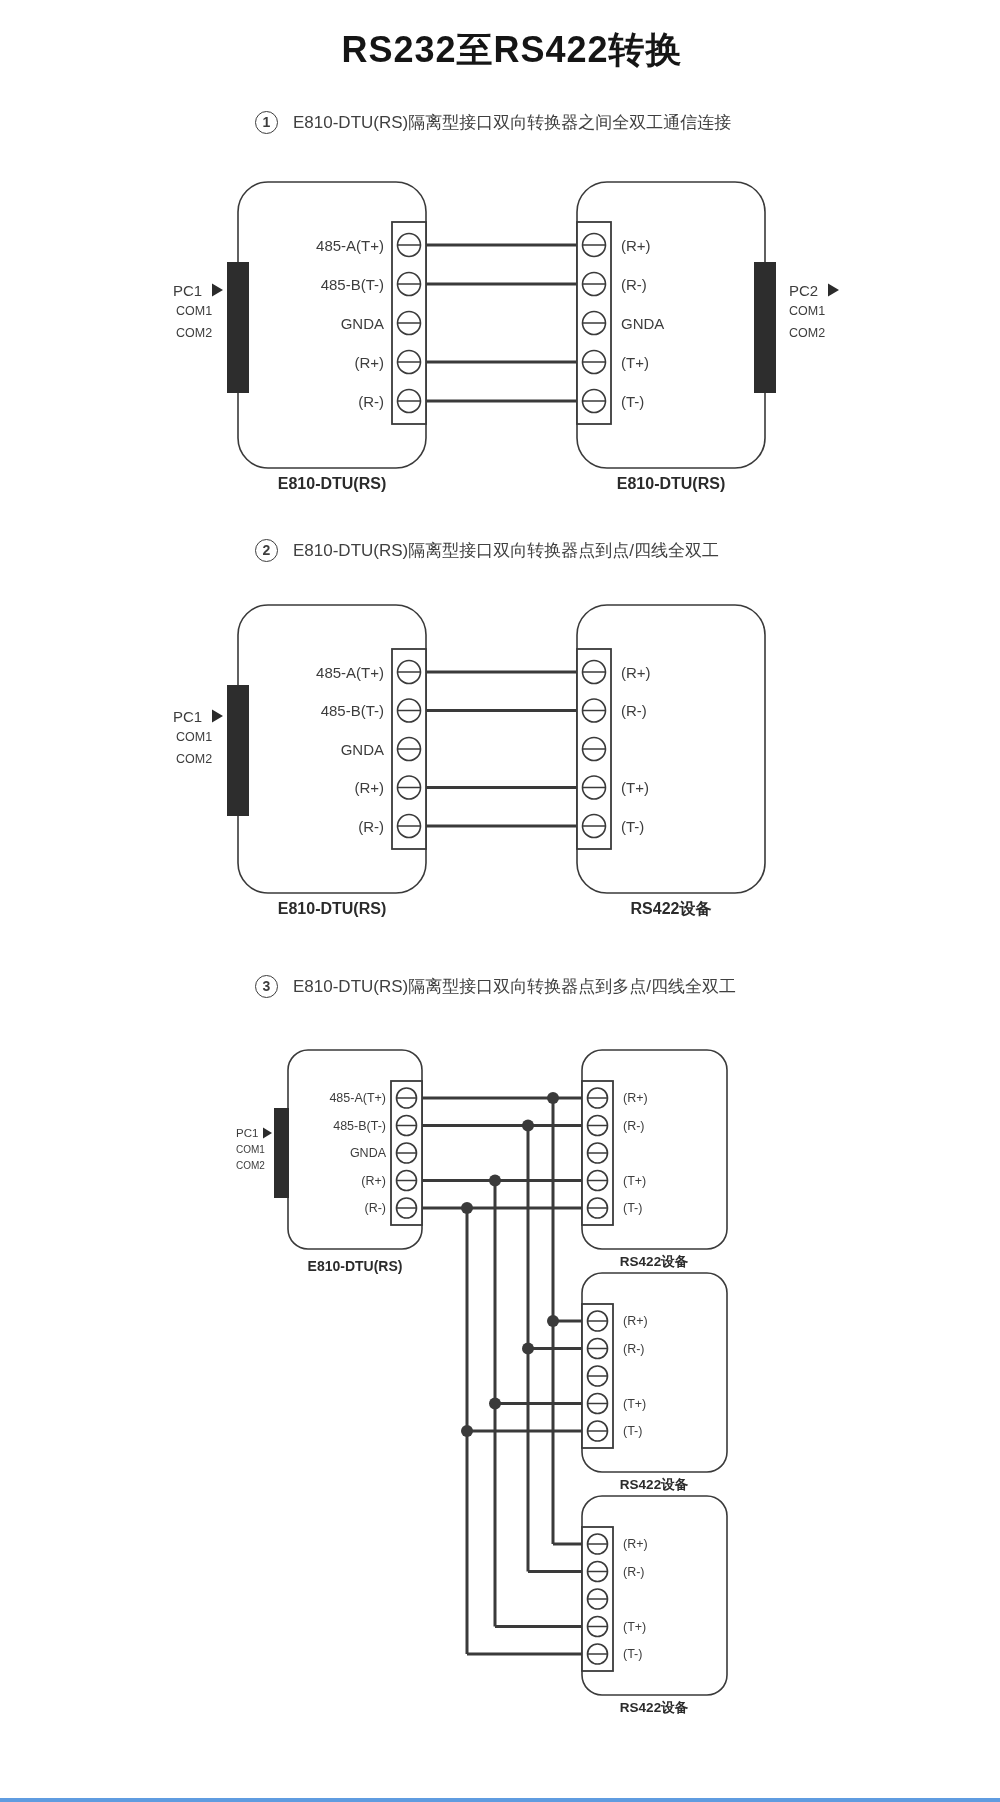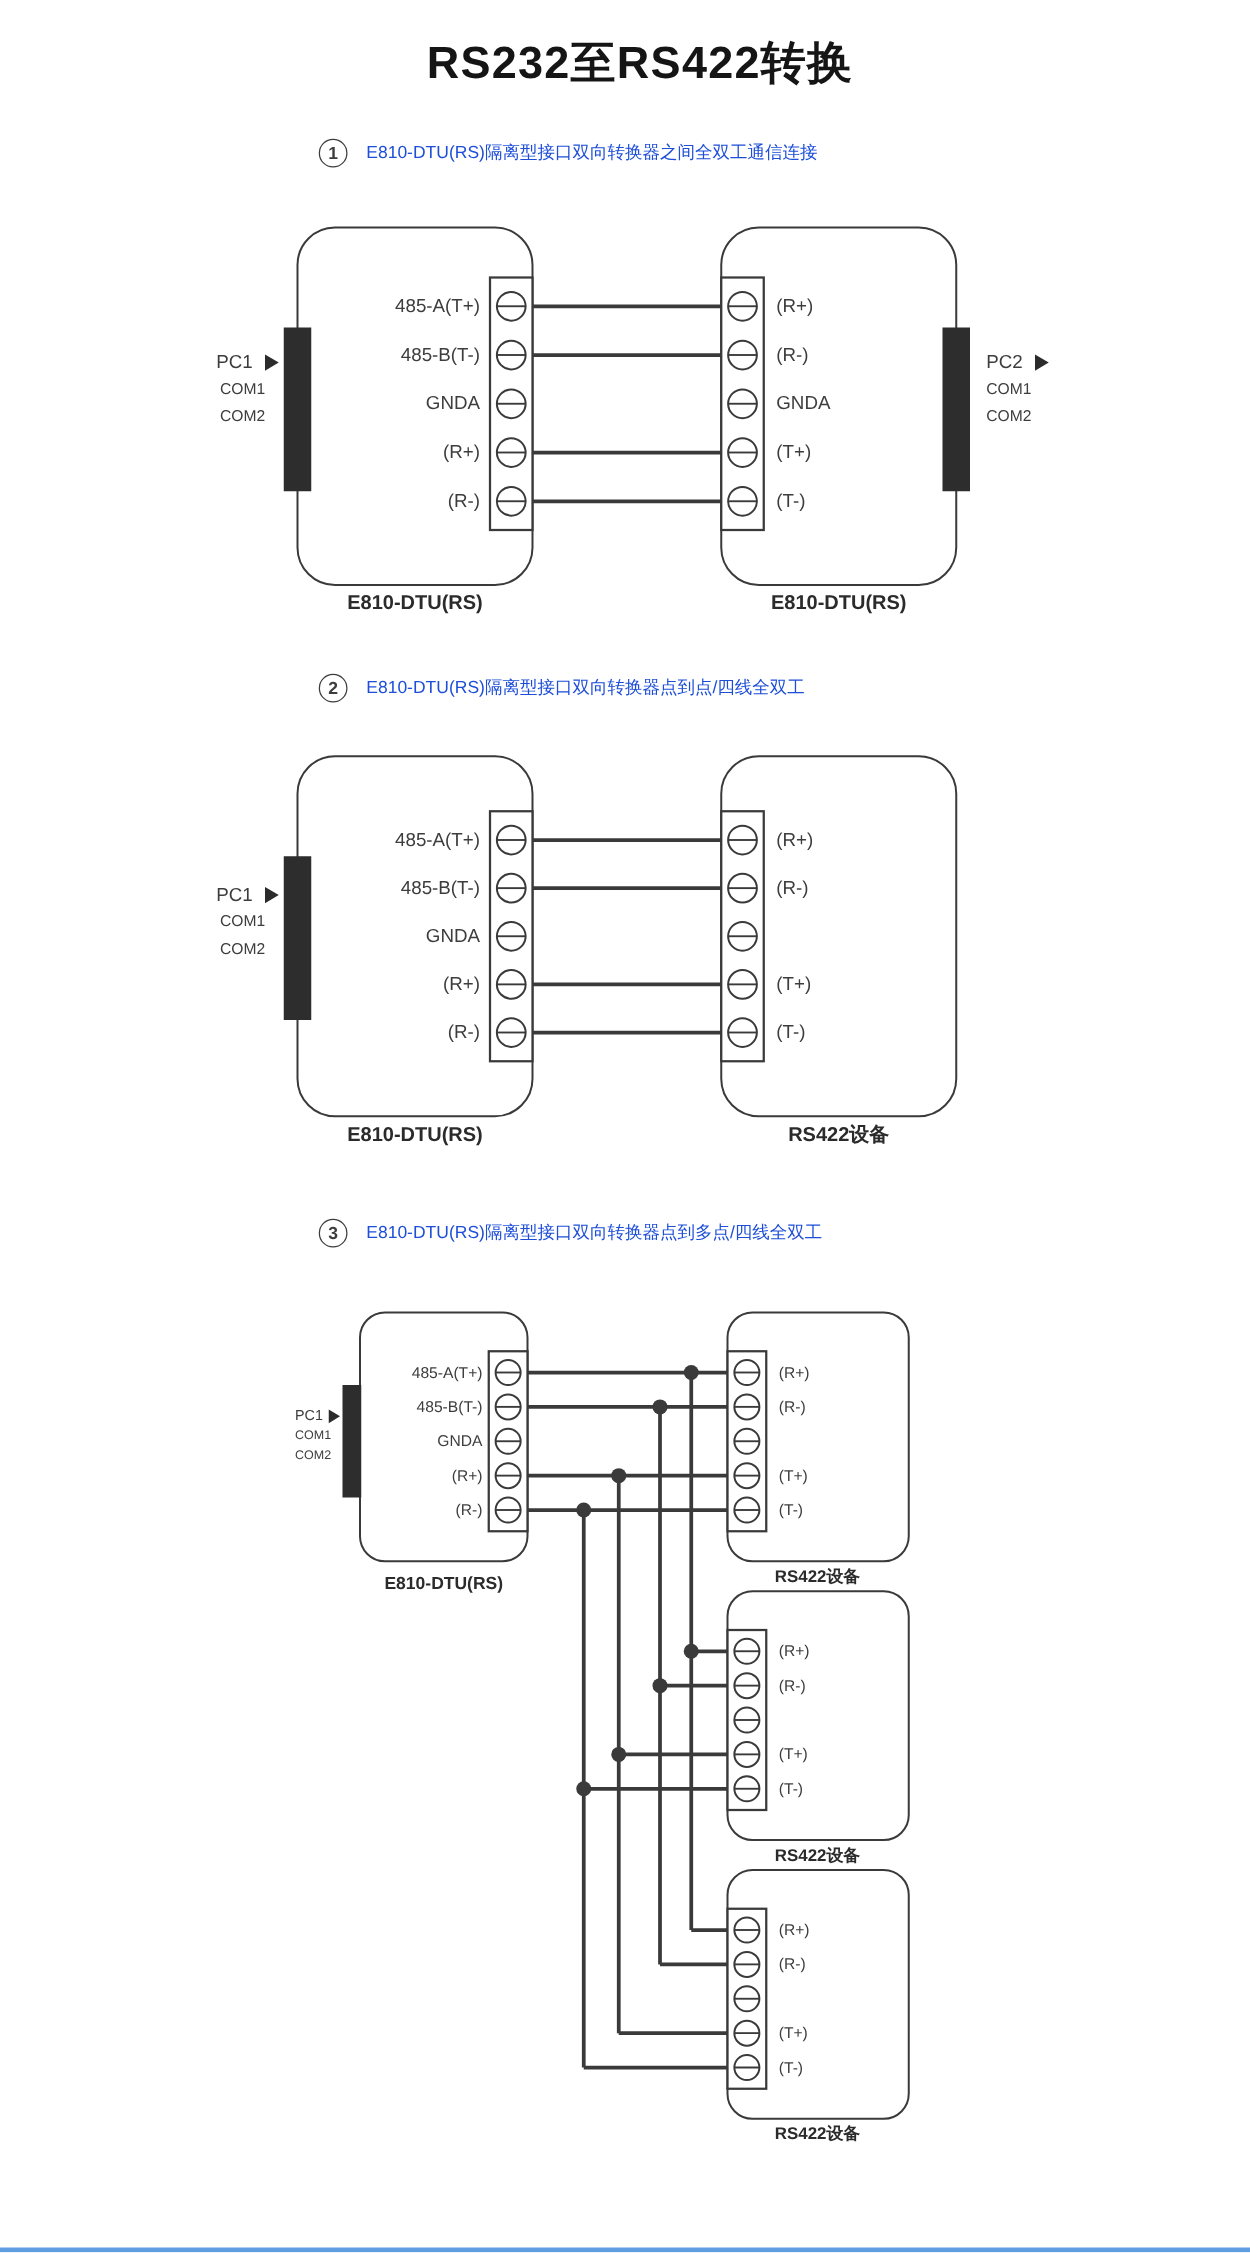--- a/index.html
+++ b/index.html
@@ -3,21 +3,21 @@
 <meta charset="utf-8">
 <style>
   html,body{margin:0;padding:0;background:#fff;}
   .page{position:relative;width:1000px;height:1802px;background:#fff;overflow:hidden;
         font-family:"Liberation Sans","DejaVu Sans",sans-serif;}
   .title{position:absolute;top:26px;left:0;width:1000px;margin:0;text-align:center;
          font-size:36px;font-weight:700;letter-spacing:1px;}
   .heading{position:absolute;left:255px;height:22px;display:flex;align-items:center;gap:15px;}
   .circ{width:21px;height:21px;border:1.8px solid #3d3d3d;border-radius:50%;
         font-size:14px;font-weight:700;color:#3d3d3d;line-height:21px;text-align:center;flex:0 0 auto;}
-  .htxt{font-size:14px;color:#1d4ed8;white-space:nowrap;}
+  .htxt{font-size:17px;color:#404040;white-space:nowrap;}
   svg{position:absolute;left:0;top:0;}
   svg text{font-family:"Liberation Sans","DejaVu Sans",sans-serif;}
   .footer-strip{position:absolute;left:0;bottom:0;width:1000px;height:4px;}
 </style>
 </head>
 <body>
 
 <div class="page">
   <h1 class="title" style="color: rgb(21, 21, 21); margin-left: 12px;">RS232至RS422转换</h1>
 

